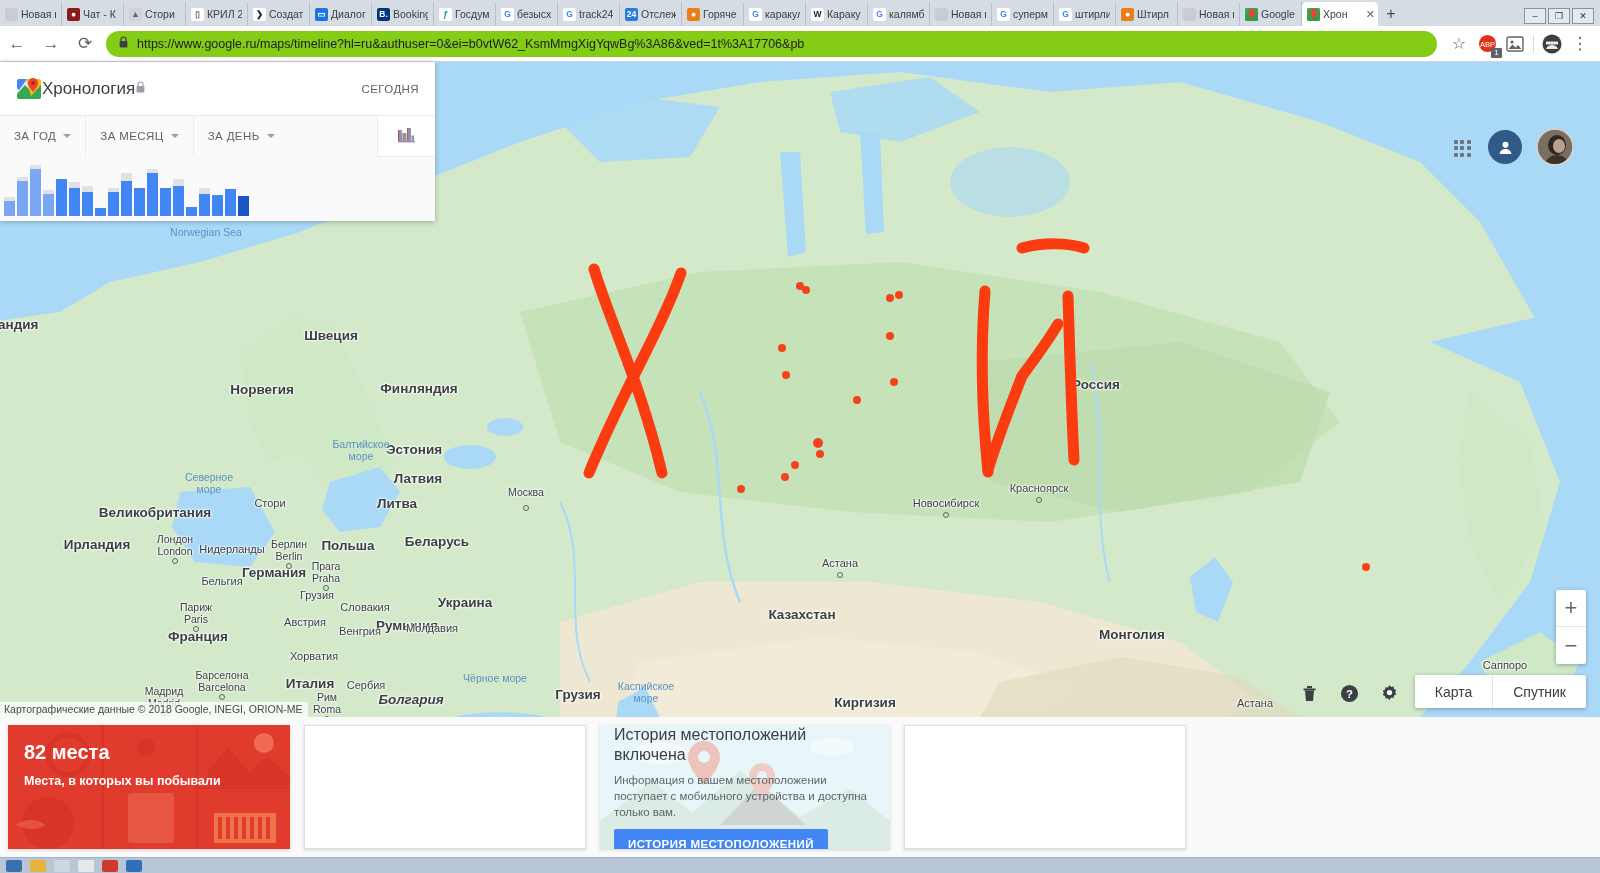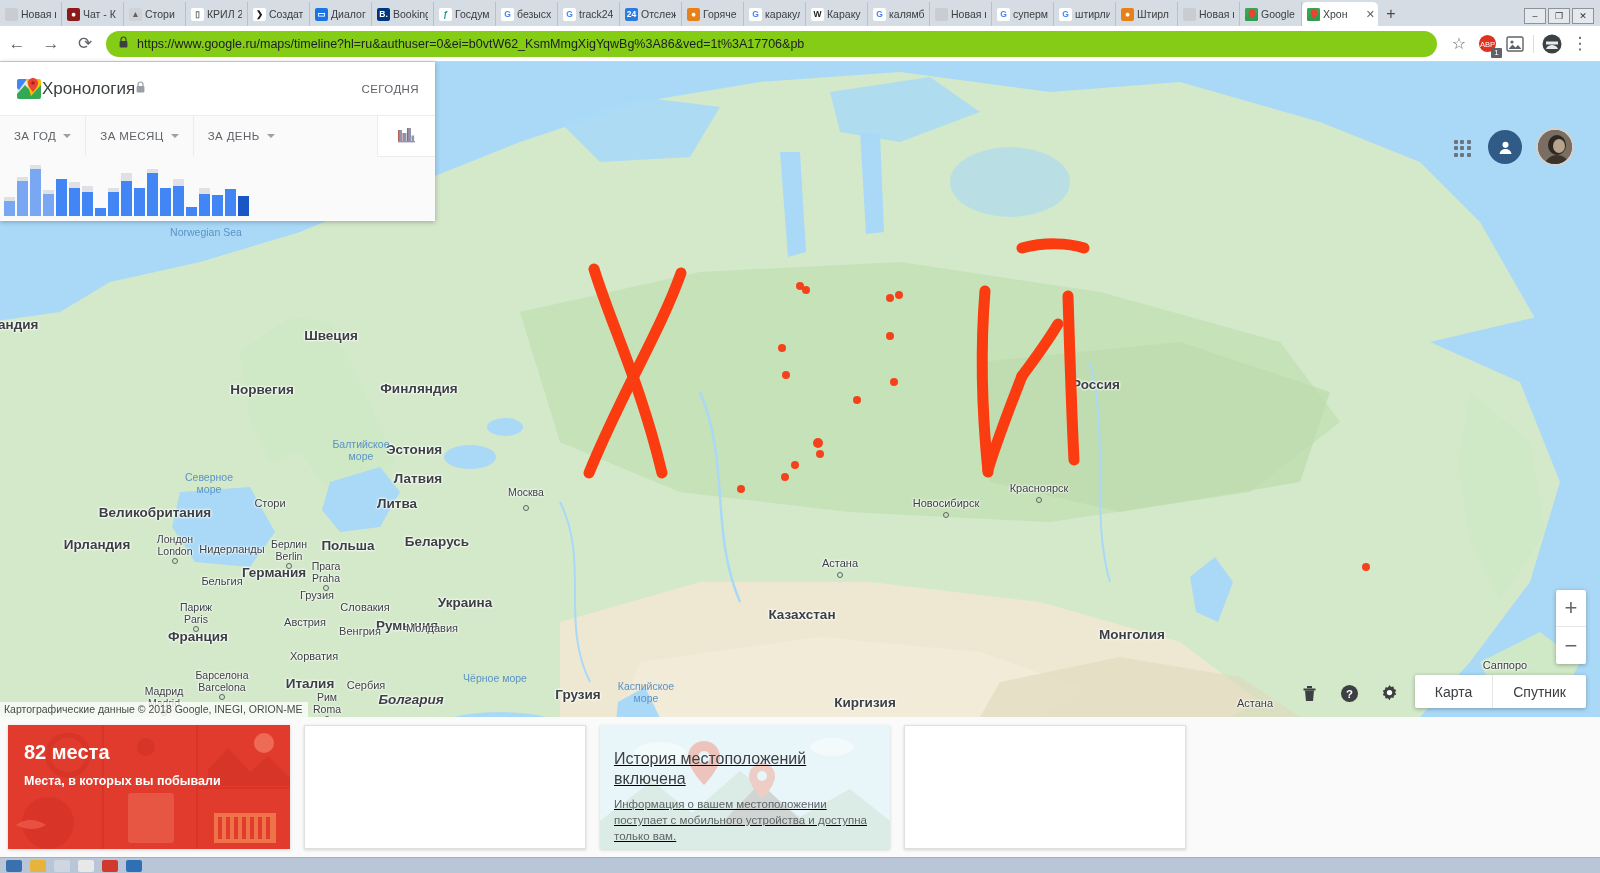--- a/index.html
+++ b/index.html
@@ -208,21 +208,21 @@
     overflow: hidden;
   }
   .card.places {
     width: 282px; background: #e03b2c; border: none; color: #fff;
     padding: 16px; display: flex; flex-direction: column; justify-content: flex-start;
   }
   .card.places .big { font-size: 20px; font-weight: bold; }
   .card.places .sub { font-size: 12.5px; margin-top: 10px; font-weight: bold; }
   .card.blank { width: 282px; }
   .card.lh {
-    width: 290px; background: #e8f5f9; border: none; padding: 24px 14px; text-decoration: underline;
+    width: 290px; background: #e8f5f9; border: none; padding: 0 14px;
   }
   .card.lh .lh-title { font-size: 16px; color: #3c4043; line-height: 1.25; }
   .card.lh .lh-sub { font-size: 11.5px; color: #5f6368; margin-top: 7px; line-height: 1.4; }
   .card.lh .lh-btn {
     margin-top: 9px; display: inline-flex; align-items: center;
     background: #4285f4; color: #fff; font-size: 11.5px; font-weight: bold;
     padding: 9px 14px; border-radius: 2px; letter-spacing: .4px;
   }
   .card.blank2 { width: 282px; }
 

